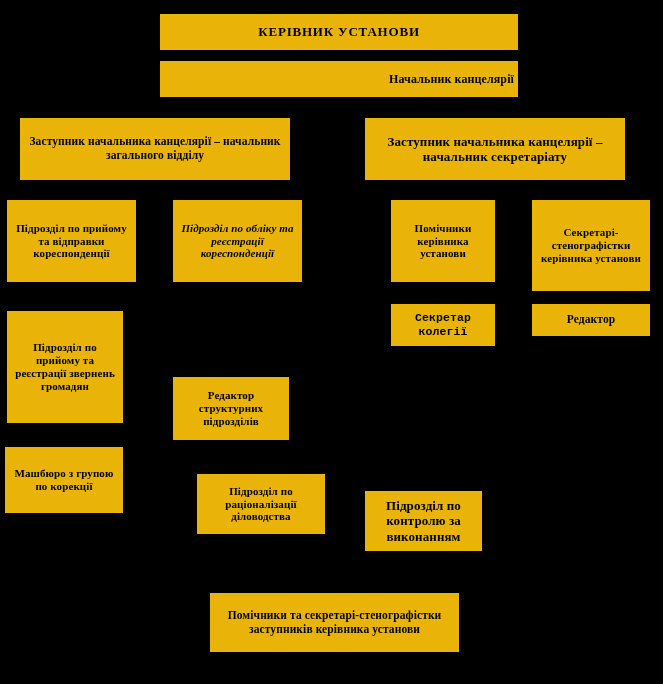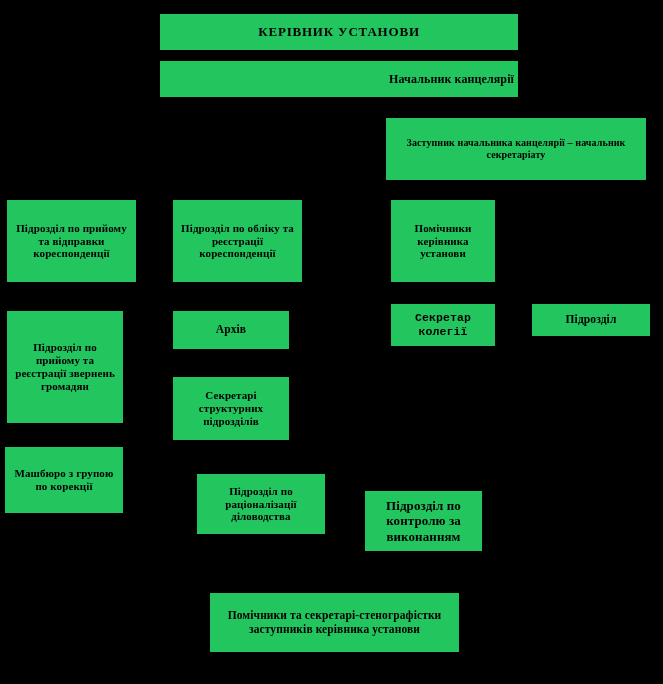--- a/index.html
+++ b/index.html
@@ -10,21 +10,21 @@
   #chart-root {
     position: relative;
     width: 663px;
     height: 684px;
     background: #000000;
     overflow: hidden;
     font-family: "Liberation Serif", "DejaVu Serif", serif;
   }
   .node {
     position: absolute;
-    background: #22c55e;
+    background: #eab308;
     color: #000000;
     border: 1px solid #000000;
     box-sizing: border-box;
     display: flex;
     align-items: center;
     justify-content: center;
     text-align: center;
     font-weight: bold;
     line-height: 1.18;
     letter-spacing: 0.1px;
@@ -33,24 +33,24 @@
   }
   .node span {
     display: block;
     width: 100%;
   }
   
   .n-head        { left: 159px; top: 13px;  width: 360px; height: 38px; font-size: 13px; letter-spacing: 0.8px; }
   .n-chief       { left: 159px; top: 60px;  width: 360px; height: 38px; font-size: 12px; text-align: right; }
 
   .n-dep-left    { left: 19px;  top: 117px; width: 272px; height: 64px; font-size: 11.5px; }
-  .n-dep-right   { left: 385px; top: 117px; width: 262px; height: 64px; font-size: 10px; }
+  .n-dep-right   { left: 364px; top: 117px; width: 262px; height: 64px; font-size: 13px; }
 
   .n-u1          { left: 6px;   top: 199px; width: 131px; height: 84px; font-size: 11px; }
-  .n-u2          { left: 172px; top: 199px; width: 131px; height: 84px; font-size: 11px; }
+  .n-u2          { left: 172px; top: 199px; width: 131px; height: 84px; font-size: 11px; font-style: italic; }
   .n-u3          { left: 390px; top: 199px; width: 106px; height: 84px; font-size: 11px; }
   .n-u4          { left: 531px; top: 199px; width: 120px; height: 93px; font-size: 11px; }
 
   .n-u5          { left: 6px;   top: 310px; width: 118px; height: 114px; font-size: 11px; }
   .n-archive     { left: 172px; top: 310px; width: 118px; height: 40px; font-size: 11.5px; }
   .n-u6          { left: 390px; top: 303px; width: 106px; height: 44px; font-size: 11.5px; font-family: Liberation Mono, monospace; }
   .n-editor      { left: 531px; top: 303px; width: 120px; height: 34px; font-size: 11.5px; }
 
   .n-u7          { left: 172px; top: 376px; width: 118px; height: 65px; font-size: 11px; }
   .n-u8          { left: 4px;   top: 446px; width: 120px; height: 68px; font-size: 11px; }
@@ -66,56 +66,59 @@
 <div id="chart-root">
 
   <div class="node n-head">
     <span>КЕРІВНИК  УСТАНОВИ</span>
   </div>
 
   <div class="node n-chief">
     <span>Начальник канцелярії</span>
   </div>
 
+  <div class="node n-dep-left">
+    <span>Заступник начальника канцелярії – начальник загального відділу</span>
+  </div>
 
   <div class="node n-dep-right">
     <span>Заступник начальника канцелярії – начальник секретаріату</span>
   </div>
 
   <div class="node n-u1">
     <span>Підрозділ  по прийому та відправки кореспонденції</span>
   </div>
 
   <div class="node n-u2">
     <span>Підрозділ по обліку та реєстрації кореспонденції</span>
   </div>
 
   <div class="node n-u3">
     <span>Помічники керівника установи</span>
   </div>
 
+  <div class="node n-u4">
+    <span>Секретарі-стенографістки керівника установи</span>
+  </div>
 
   <div class="node n-u5">
     <span>Підрозділ по прийому та реєстрації звернень громадян</span>
   </div>
 
-  <div class="node n-archive">
-    <span>Архів</span>
-  </div>
 
   <div class="node n-u6">
     <span>Секретар колегії</span>
   </div>
 
   <div class="node n-editor">
-    <span>Підрозділ</span>
+    <span>Редактор</span>
   </div>
 
   <div class="node n-u7">
-    <span>Секретарі структурних підрозділів</span>
+    <span>Редактор структурних підрозділів</span>
   </div>
 
   <div class="node n-u8">
     <span>Машбюро з групою по корекції</span>
   </div>
 
   <div class="node n-u9">
     <span>Підрозділ  по раціоналізації діловодства</span>
   </div>
 

